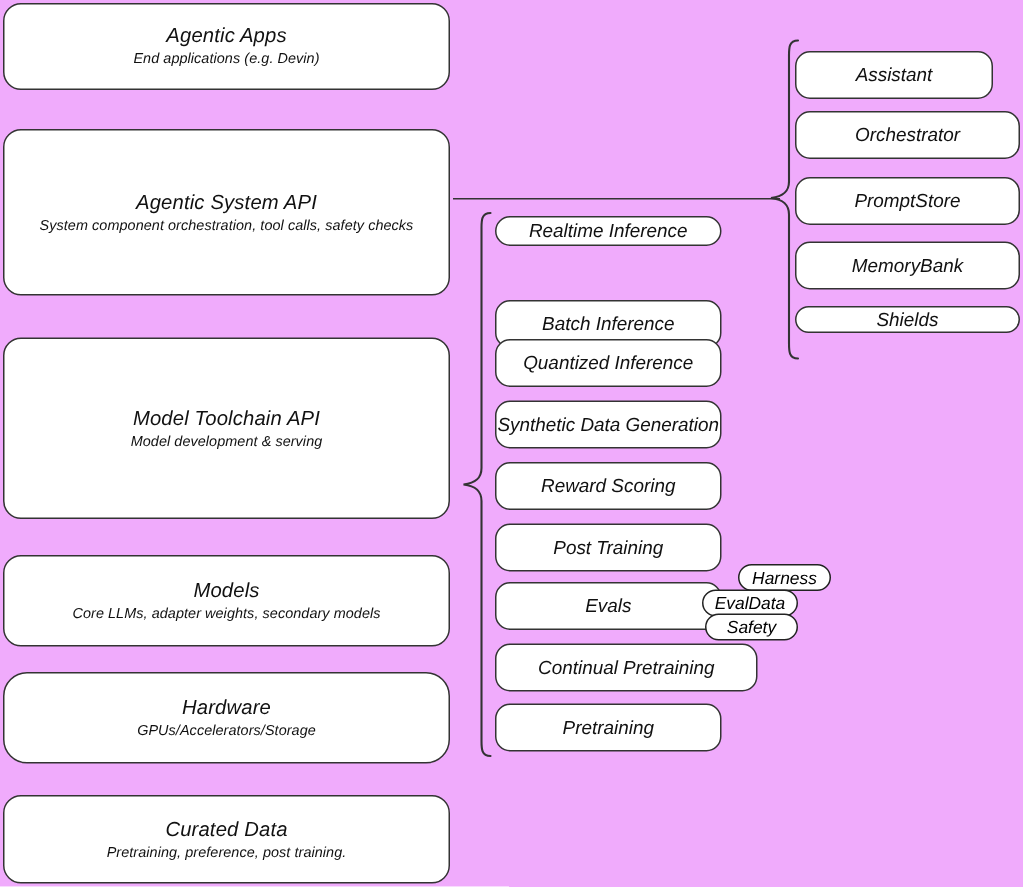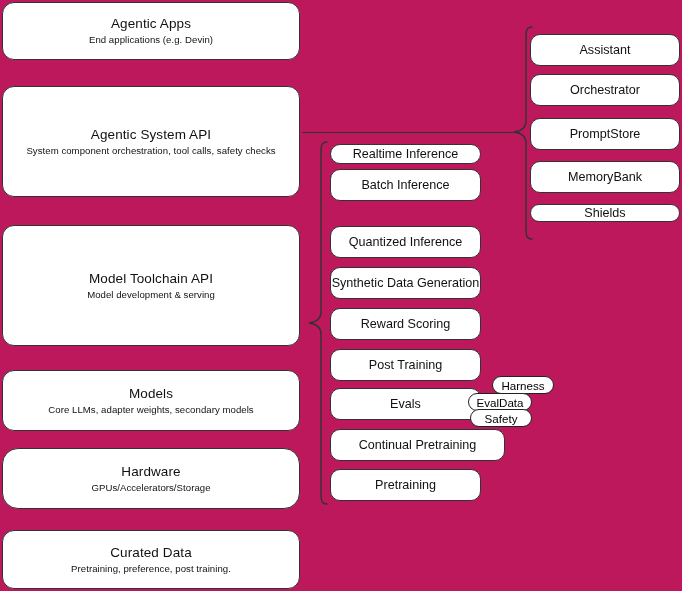--- a/index.html
+++ b/index.html
@@ -9,22 +9,23 @@
     background: #ffffff;
   }
   body {
     font-family: "Liberation Sans", sans-serif;
     color: #000000;
   }
   #canvas {
     position: relative;
     width: 682px;
     height: 591px;
-    background: #be185d;
+    background: #f0abfc;
     overflow: hidden;
+    font-style: italic;
   }
 
   
   .box {
     position: absolute;
     box-sizing: border-box;
     border: 1.3px solid #333333;
     border-radius: 12px;
     background: #ffffff;
     display: flex;
@@ -129,21 +130,21 @@
 
   <div class="brace" style="left:305px; top:140px; width:24px; height:366px;">
     <svg width="24" height="366" viewBox="0 0 24 366" fill="none">
       <path d="M22 2 C16 2, 16 7, 16 12 L16 172 C16 179, 12 182, 4 183 C12 184, 16 187, 16 194 L16 354 C16 359, 16 364, 22 364" stroke="#333333" stroke-width="1.4" fill="none" stroke-linecap="round"></path>
     </svg>
   </div>
 
   <div class="box cap" style="left:330px; top:144px; width:151px; height:20px;">
     <div class="label">Realtime Inference</div>
   </div>
-  <div class="box cap" style="left:330px; top:169px; width:151px; height:32px;">
+  <div class="box cap" style="left:330px; top:200px; width:151px; height:32px;">
     <div class="label">Batch Inference</div>
   </div>
   <div class="box cap" style="left:330px; top:226px; width:151px; height:32px;">
     <div class="label">Quantized Inference</div>
   </div>
   <div class="box cap" style="left:330px; top:267px; width:151px; height:32px;">
     <div class="label">Synthetic Data Generation</div>
   </div>
   <div class="box cap" style="left:330px; top:308px; width:151px; height:32px;">
     <div class="label">Reward Scoring</div>
@@ -170,21 +171,21 @@
   <div class="mini" style="left:470px; top:409px; width:62px; height:18px;">
     <div class="label">Safety</div>
   </div>
 
   <div class="brace" style="left:512px; top:25px; width:22px; height:218px;">
     <svg width="22" height="218" viewBox="0 0 22 218" fill="none">
       <path d="M20 2 C14 2, 14 7, 14 12 L14 96 C14 103, 10 106, 2 107 C10 108, 14 111, 14 118 L14 204 C14 209, 14 214, 20 214" stroke="#333333" stroke-width="1.4" fill="none" stroke-linecap="round"></path>
     </svg>
   </div>
 
-  <div class="box cap" style="left:530px; top:34px; width:150px; height:32px;">
+  <div class="box cap" style="left:530px; top:34px; width:132px; height:32px;">
     <div class="label">Assistant</div>
   </div>
   <div class="box cap" style="left:530px; top:74px; width:150px; height:32px;">
     <div class="label">Orchestrator</div>
   </div>
   <div class="box cap" style="left:530px; top:118px; width:150px; height:32px;">
     <div class="label">PromptStore</div>
   </div>
   <div class="box cap" style="left:530px; top:161px; width:150px; height:32px;">
     <div class="label">MemoryBank</div>

